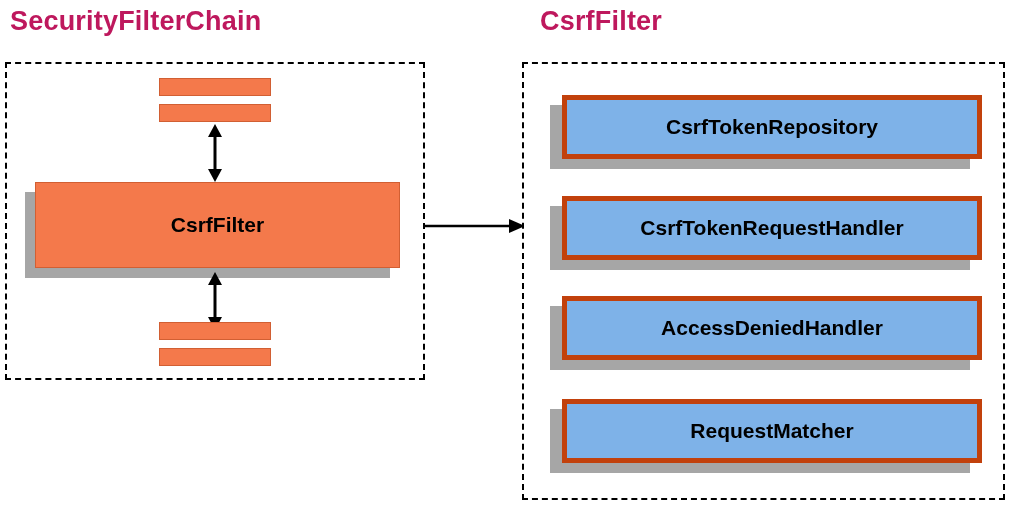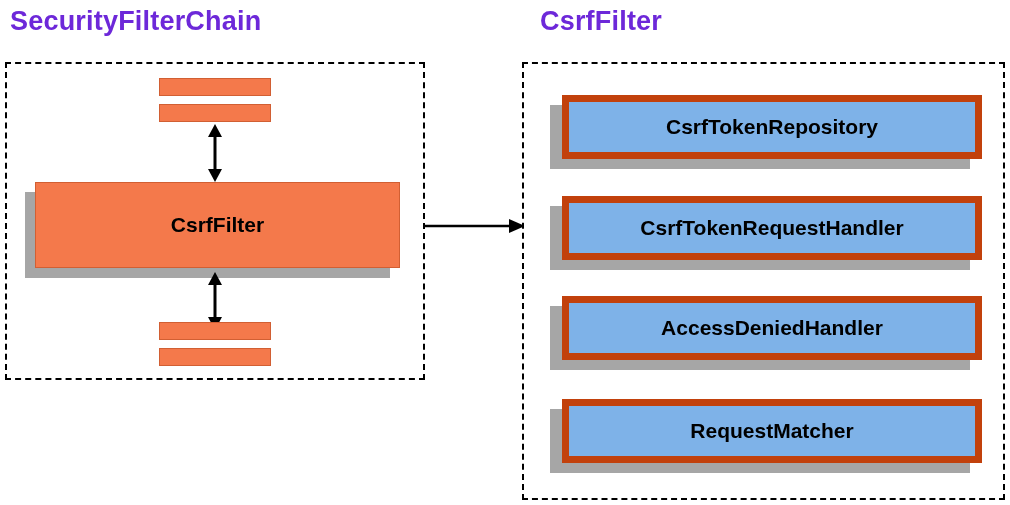--- a/index.html
+++ b/index.html
@@ -12,21 +12,21 @@
     position: relative;
     width: 1010px;
     height: 505px;
     background: #ffffff;
     overflow: hidden;
   }
   .group-title {
     position: absolute;
     font-weight: bold;
     font-size: 27px;
-    color: #6d28d9;
+    color: #be185d;
     letter-spacing: 0.2px;
   }
   .title-left { left: 10px; top: 6px; }
   .title-right { left: 540px; top: 6px; }
 
   .dashed-box {
     position: absolute;
     border: 2px dashed #000000;
     background: #ffffff;
     box-sizing: border-box;
@@ -66,21 +66,21 @@
     font-size: 21px;
     color: #000000;
   }
 
   .dep-node {
     position: absolute;
     left: 562px;
     width: 420px;
     height: 64px;
     background: #7EB2E8;
-    border: 7px solid #c2410c;
+    border: 5px solid #c2410c;
     box-sizing: border-box;
     box-shadow: -12px 10px 0 0 #a6a6a6;
     display: flex;
     align-items: center;
     justify-content: center;
   }
   .dep-node .node-label {
     font-weight: bold;
     font-size: 21px;
     color: #000000;

